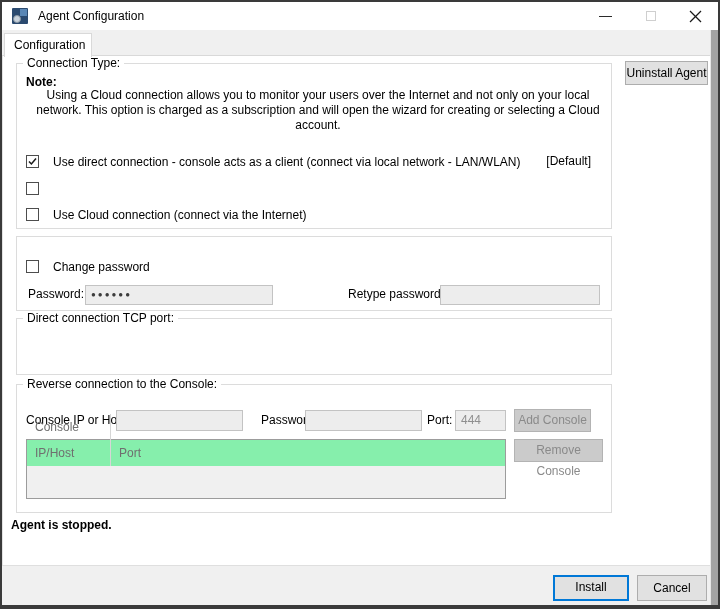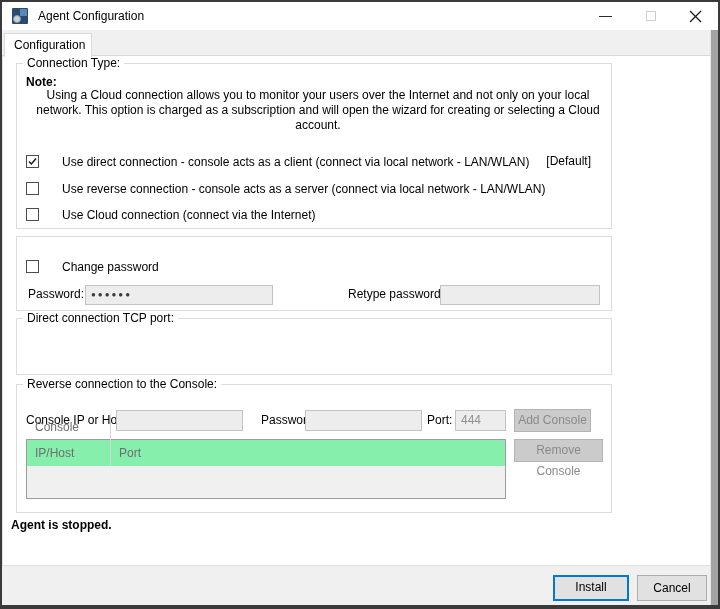--- a/index.html
+++ b/index.html
@@ -41,21 +41,21 @@
   .g4{left:14px;top:382px;width:596px;height:129px;}
   
   .btn{position:absolute;box-sizing:border-box;background:#e1e1e1;border:1px solid #adadad;color:#000;text-align:center;}
   .btn-disabled{background:#cbcbcb;border:1px solid #b3b3b3;color:#8a8a8a;}
   .uninstall-btn{left:623px;top:59px;width:83px;height:24px;line-height:22px;}
   .install-btn{left:551px;top:573px;width:76px;height:26px;line-height:21px;border:2px solid #0078d7;}
   .cancel-btn{left:635px;top:573px;width:70px;height:26px;line-height:24px;}
   .add-btn{left:497px;top:24px;width:77px;height:23px;line-height:21px;text-align:center;}
   .remove-btn{left:497px;top:54px;width:89px;height:23px;line-height:21px;}
   
-  .opt-row{position:absolute;left:9px;display:flex;align-items:center;gap:23px;height:15px;}
+  .opt-row{position:absolute;left:9px;display:flex;align-items:center;gap:14px;height:15px;}
   .cb{width:13px;height:13px;box-sizing:border-box;border:1px solid #4d4d4d;background:#fff;display:inline-flex;align-items:center;justify-content:center;flex:none;}
   .default-tag{position:absolute;right:20px;top:90px;line-height:15px;}
   
   .input-dis{position:absolute;box-sizing:border-box;background:#ededed;border:1px solid #c3c3c3;}
   .input-en{position:absolute;box-sizing:border-box;background:#fff;border:1px solid #4a4a4a;padding:0 4px;line-height:20px;}
   .lbl-dis{position:absolute;color:#000000;white-space:nowrap;}
   .dots{display:block;font-size:8px;letter-spacing:2px;color:#3c3c3c;line-height:18px;padding-left:5px;}
   .port-val{display:block;color:#8f8f8f;line-height:19px;padding-left:5px;}
   
   .note-heading{position:absolute;left:9px;top:11px;font-weight:bold;}
@@ -94,39 +94,39 @@
         </svg>
       </div>
     </div>
   </div>
 
   <div class="tabstrip"></div>
   <div class="tab-active">Configuration</div>
   <div class="panel"></div>
   <div class="right-frame"></div>
 
+  <div class="btn uninstall-btn">Uninstall Agent</div>
 
   <div class="group g1">
     <div class="legend">Connection Type:</div>
     <div class="note-heading">Note:</div>
     <div class="note-text">Using a Cloud connection allows you to monitor your users over the Internet and not only on your local network. This option is charged as a subscription and will open the wizard for creating or selecting a Cloud account.</div>
 
     <div class="opt-row" style="top:90px;">
       <span class="cb">
         <svg width="11" height="11" viewBox="0 0 11 11">
           <path d="M2 5.5 L4.4 8 L9 2.5" fill="none" stroke="#1a1a1a" stroke-width="1.5"></path>
         </svg>
       </span>
       <span>Use direct connection - console acts as a client (connect via local network - LAN/WLAN)</span>
     </div>
     <div class="default-tag">[Default]</div>
 
     <div class="opt-row" style="top:117px;">
       <span class="cb"></span>
-      <span>Use reverse connection - console acts as a server (connect via local network - LAN/WLAN)</span>
     </div>
 
     <div class="opt-row" style="top:143px;">
       <span class="cb"></span>
       <span>Use Cloud connection (connect via the Internet)</span>
     </div>
   </div>
 
   <div class="group g2">
     <div class="opt-row" style="top:22px;">

